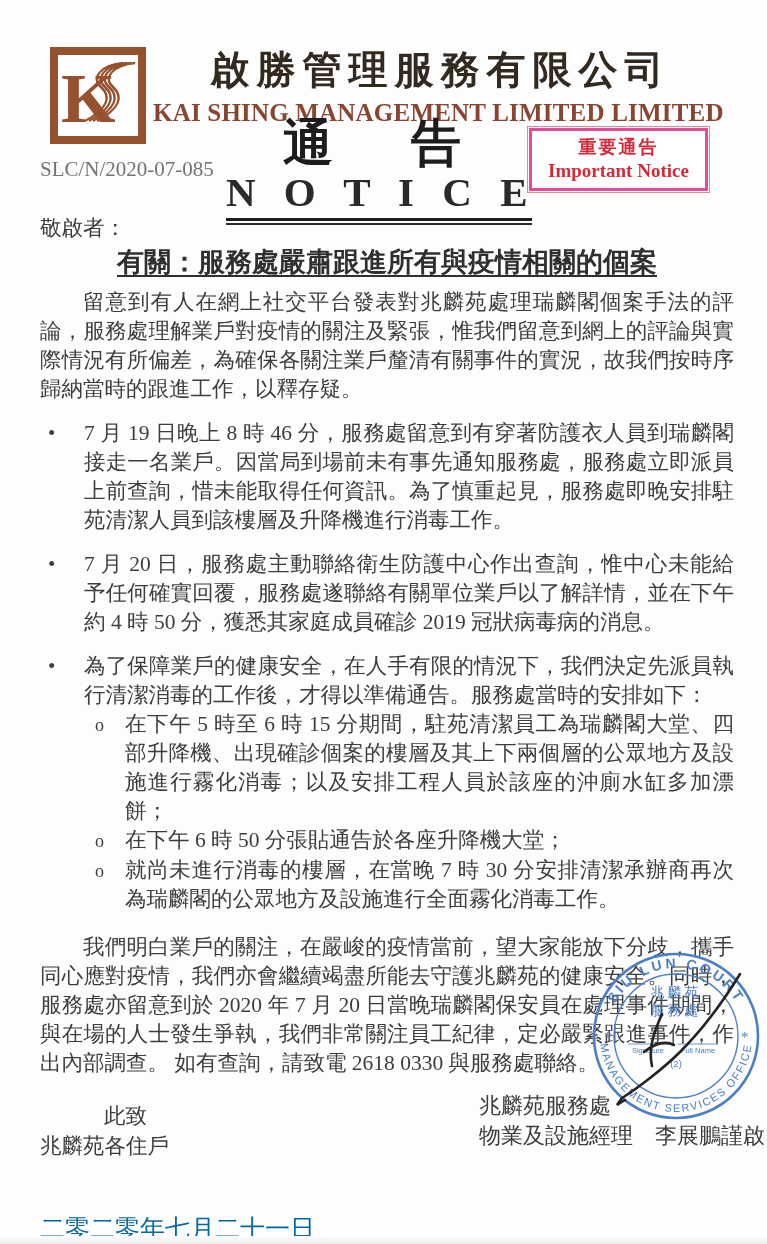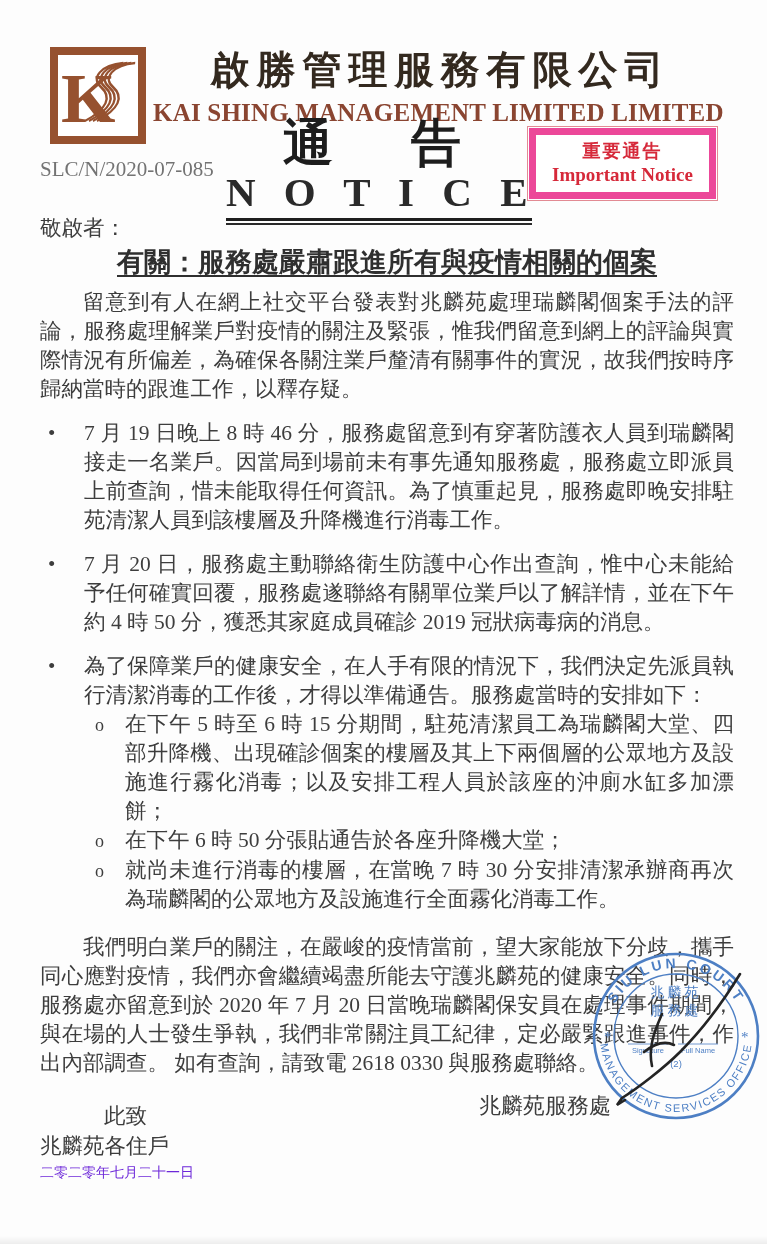--- a/index.html
+++ b/index.html
@@ -22,21 +22,21 @@
   }
   .ref-no{position:absolute;left:40px;top:157px;font-size:21px;color:#737373;}
   .notice-block{position:absolute;left:226px;top:118px;width:306px;text-align:center;}
   .notice-cn{font-size:50px;font-weight:bold;color:#1d1d1d;letter-spacing:14px;line-height:1.0;
     font-family:"DejaVu Serif",serif;}
   .notice-en{font-size:41px;font-weight:bold;color:#2a2a2a;letter-spacing:9px;line-height:1.0;
     margin-top:4px;font-family:"Liberation Serif",serif;white-space:nowrap;}
   .dbl-rule-1{height:3px;background:#1e1e1e;margin-top:5px;}
   .dbl-rule-2{height:2px;background:#2a2a2a;margin-top:2px;}
   .imp-box{position:absolute;left:527px;top:126px;border:1px solid #e28a93;padding:1px;background:#fff;}
-  .imp-box-inner{border:7px solid #ec4899;padding:4px 16px 6px;text-align:center;}
+  .imp-box-inner{border:3px solid #ec4899;padding:4px 16px 6px;text-align:center;}
   .imp-cn{font-family:"DejaVu Sans",sans-serif;font-weight:bold;font-size:18px;color:#d6293a;letter-spacing:2px;}
   .imp-en{font-family:"Liberation Serif",serif;font-weight:bold;font-size:19px;color:#d6293a;margin-top:1px;}
   
   .body{position:absolute;left:40px;top:214px;width:694px;font-size:21.5px;line-height:29px;
     text-align:justify;}
   .salutation{text-align:left;}
   .subject{text-align:center;font-weight:bold;font-size:27px;color:#2f2f2f;margin-top:5px;}
   .subject span{text-decoration:underline;text-underline-offset:4px;}
   .para{margin-top:11px;text-indent:2em;}
   .bullet{display:flex;margin-top:15px;}
@@ -45,21 +45,21 @@
   .subbullets{margin-left:55px;}
   .subbullet{display:flex;margin-top:0px;}
   .subbullet .mark{flex:0 0 30px;font-size:18px;padding-top:1px;}
   .subbullet .txt{flex:1;text-align:justify;}
   .closing-para{margin-top:19px;text-indent:2em;}
   .to-label{margin-top:24px;padding-left:64px;}
   .to-recipient{margin-top:1px;}
   
   .stamp{position:absolute;left:590px;top:948px;width:172px;height:176px;}
   .signoff{position:absolute;left:479px;top:1091px;font-size:22px;color:#3d3d3d;line-height:30px;}
-  .date-line{position:absolute;left:40px;top:1164px;font-size:14px;color:#6d28d9;}
+  .date-line{position:absolute;left:40px;top:1212px;font-size:25px;color:#0369a1;}
   .scan-edge{position:absolute;left:0;bottom:0;width:767px;height:8px;
     background:linear-gradient(#fdfdfd,#ededed);}
 </style>
 </head>
 <body>
 
 <div class="page">
 
   <svg class="logo" viewBox="0 0 96 97">
     <rect x="4" y="4" width="88" height="89" fill="#ffffff" stroke="#96512f" stroke-width="8"></rect>
@@ -156,18 +156,19 @@
     <text x="86" y="119" text-anchor="middle" font-family="Liberation Sans, sans-serif" font-size="9.5" fill="#4d7fc4">(2)</text>
     <g stroke="#242424" stroke-width="2.6" fill="none" stroke-linecap="round">
       <path d="M 150,26 C 128,62 106,88 90,104 C 74,120 48,140 32,150 l -5,7 l 8,-5"></path>
       <path d="M 72,66 C 64,84 58,100 62,118"></path>
       <path d="M 54,104 C 64,96 74,92 84,97"></path>
     </g>
   </svg>
 
   <div class="signoff">
     <div>兆麟苑服務處</div>
+    <div>物業及設施經理　李展鵬謹啟</div>
   </div>
 
   <div class="date-line">二零二零年七月二十一日</div>
 
   <div class="scan-edge"></div>
 </div>
 
 </body></html>

